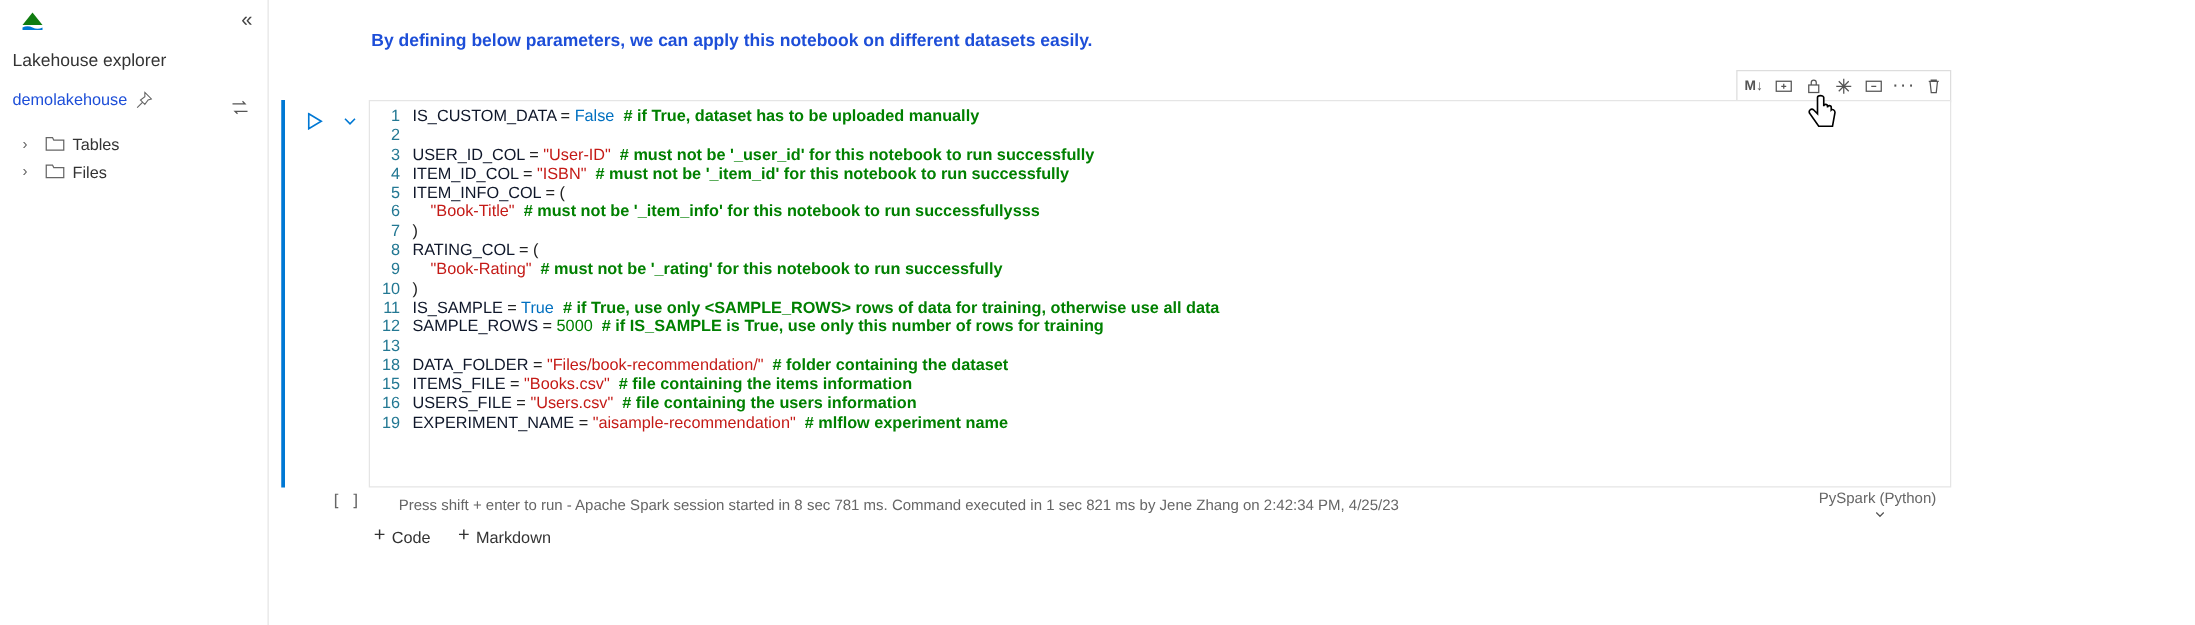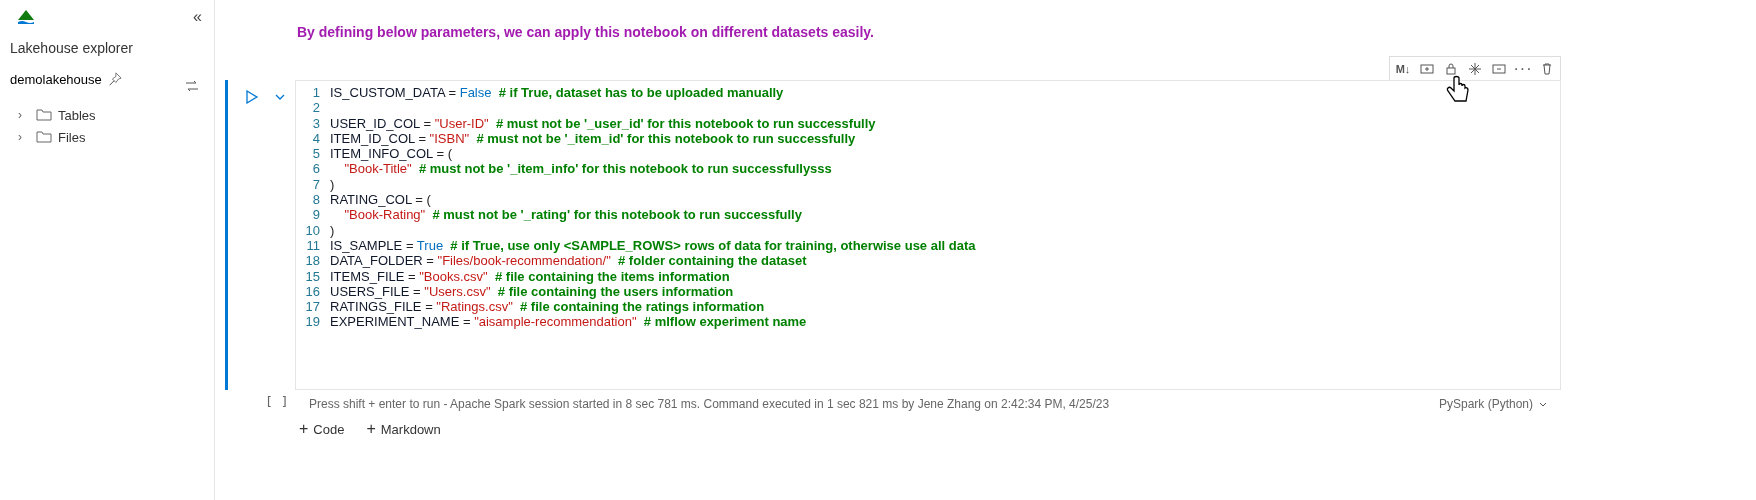--- a/index.html
+++ b/index.html
@@ -2,49 +2,49 @@
 <html><head>
 <meta charset="utf-8">
 <style>
 * { margin:0; padding:0; box-sizing:border-box; font-family:"Segoe UI",Arial,sans-serif; }
 body { background:#fff; width:1756px; height:500px; overflow:hidden; position:relative; }
 
 .sidebar { position:absolute; left:0; top:0; width:215px; height:500px; border-right:1px solid #e5e5e5; }
 .logo { margin:6px 0 0 16px; width:20px; height:20px; }
 .collapse-ic { position:absolute; right:12px; top:8px; color:#444; font-size:16px; cursor:pointer; }
 .explorer-title { margin:14px 0 0 10px; font-size:14px; color:#333; }
-.lake-row { display:flex; margin:16px 0 0 10px; font-size:13px; color:#000000; }
+.lake-row { display:flex; align-items:center; margin:16px 0 0 10px; font-size:13px; color:#1d4ed8; }
 .pin-ic { margin-left:6px; width:14px; height:14px; }
 .swap-ic { position:absolute; right:14px; top:78px; width:16px; height:16px; }
 .tree-item { display:flex; align-items:center; margin:6px 0 0 18px; font-size:13px; color:#333; cursor:pointer; }
 .chev { width:12px; display:inline-block; color:#666; font-size:12px; margin-right:6px; }
 .folder-ic { width:16px; height:16px; margin-right:6px; }
 
 .main { position:absolute; left:215px; top:0; right:0; bottom:0; }
-.desc { margin:24px 0 0 82px; font-weight:700; font-size:14px; color:#a21caf; }
+.desc { margin:24px 0 0 82px; font-weight:700; font-size:14px; color:#1d4ed8; }
 
 .cell-marker { position:absolute; left:10px; top:80px; width:3px; height:310px; background:#0078d4; }
 .run-ic { position:absolute; left:30px; top:90px; color:#0078d4; cursor:pointer; }
 .expand-ic { position:absolute; left:58px; top:90px; color:#0078d4; cursor:pointer; }
 
 .code-area { position:absolute; left:80px; top:80px; right:195px; height:310px; border:1px solid #e5e5e5; background:#fff; padding:4px 0; overflow:hidden; }
 .code-line { display:flex; font-family:Consolas,monospace; font-size:13px; line-height:15.3px; white-space:pre; }
 .ln { width:34px; text-align:right; color:#237893; padding-right:10px; user-select:none; }
 .code-text { flex:1; }
 .tk-var { color:#0f172a; }
 .tk-op { color:#222; }
 .tk-kw { color:#0070c0; }
 .tk-str { color:#c41a16; }
 .tk-cmt { color:#008000;font-weight:bold; }
 .tk-num { color:#008000; }
 
 .status-row { position:absolute; left:80px; top:392px; right:195px; height:24px; display:flex; align-items:center; font-size:12px; color:#666; }
 .brackets { position:absolute; left:50px; top:394px; font-family:Consolas,monospace; font-size:13px; color:#666; }
-.status-text { margin-left:14px; }
-.lang { margin-left:auto; margin-right:12px; display:flex; align-items:center; cursor:pointer; }
+.status-text { margin-left:24px; }
+.lang { margin-left:auto; margin-right:12px; display:flex; align-items:center; cursor:pointer;flex-direction:column; }
 
 .addbtns { position:absolute; left:84px; top:420px; display:flex; gap:22px; font-size:13px; color:#333; }
 .addbtn { display:flex; align-items:center; gap:5px; cursor:pointer; }
 .plus { font-size:16px; font-weight:400; color:#333; }
 
 .toolbar { position:absolute; right:195px; top:56px; height:26px; border:1px solid #ddd; background:#fff; display:flex; align-items:center; padding:0 3px; gap:4px; }
 .tb { width:20px; height:20px; display:flex; align-items:center; justify-content:center; color:#555; cursor:pointer; }
 .lock-box { position:relative; }
 .cursor-hand { position:absolute; right:284px; top:74px; font-size:26px; color:#000; pointer-events:none; }
 
@@ -138,24 +138,25 @@
     <div class="code-line"><span class="ln">2</span><span class="code-text"></span></div>
     <div class="code-line"><span class="ln">3</span><span class="code-text"><span class="tk-var">USER_ID_COL</span><span class="tk-op"> = </span><span class="tk-str">"User-ID"</span><span class="tk-cmt">  # must not be '_user_id' for this notebook to run successfully</span></span></div>
     <div class="code-line"><span class="ln">4</span><span class="code-text"><span class="tk-var">ITEM_ID_COL</span><span class="tk-op"> = </span><span class="tk-str">"ISBN"</span><span class="tk-cmt">  # must not be '_item_id' for this notebook to run successfully</span></span></div>
     <div class="code-line"><span class="ln">5</span><span class="code-text"><span class="tk-var">ITEM_INFO_COL</span><span class="tk-op"> = (</span></span></div>
     <div class="code-line"><span class="ln">6</span><span class="code-text"><span class="tk-str">    "Book-Title"</span><span class="tk-cmt">  # must not be '_item_info' for this notebook to run successfullysss</span></span></div>
     <div class="code-line"><span class="ln">7</span><span class="code-text"><span class="tk-op">)</span></span></div>
     <div class="code-line"><span class="ln">8</span><span class="code-text"><span class="tk-var">RATING_COL</span><span class="tk-op"> = (</span></span></div>
     <div class="code-line"><span class="ln">9</span><span class="code-text"><span class="tk-str">    "Book-Rating"</span><span class="tk-cmt">  # must not be '_rating' for this notebook to run successfully</span></span></div>
     <div class="code-line"><span class="ln">10</span><span class="code-text"><span class="tk-op">)</span></span></div>
     <div class="code-line"><span class="ln">11</span><span class="code-text"><span class="tk-var">IS_SAMPLE</span><span class="tk-op"> = </span><span class="tk-kw">True</span><span class="tk-cmt">  # if True, use only &lt;SAMPLE_ROWS&gt; rows of data for training, otherwise use all data</span></span></div>
+    <div class="code-line"><span class="ln">12</span><span class="code-text"><span class="tk-var">SAMPLE_ROWS</span><span class="tk-op"> = </span><span class="tk-num">5000</span><span class="tk-cmt">  # if IS_SAMPLE is True, use only this number of rows for training</span></span></div>
+    <div class="code-line"><span class="ln">13</span><span class="code-text"></span></div>
     <div class="code-line"><span class="ln">18</span><span class="code-text"><span class="tk-var">DATA_FOLDER</span><span class="tk-op"> = </span><span class="tk-str">"Files/book-recommendation/"</span><span class="tk-cmt">  # folder containing the dataset</span></span></div>
     <div class="code-line"><span class="ln">15</span><span class="code-text"><span class="tk-var">ITEMS_FILE</span><span class="tk-op"> = </span><span class="tk-str">"Books.csv"</span><span class="tk-cmt">  # file containing the items information</span></span></div>
     <div class="code-line"><span class="ln">16</span><span class="code-text"><span class="tk-var">USERS_FILE</span><span class="tk-op"> = </span><span class="tk-str">"Users.csv"</span><span class="tk-cmt">  # file containing the users information</span></span></div>
-    <div class="code-line"><span class="ln">17</span><span class="code-text"><span class="tk-var">RATINGS_FILE</span><span class="tk-op"> = </span><span class="tk-str">"Ratings.csv"</span><span class="tk-cmt">  # file containing the ratings information</span></span></div>
     <div class="code-line"><span class="ln">19</span><span class="code-text"><span class="tk-var">EXPERIMENT_NAME</span><span class="tk-op"> = </span><span class="tk-str">"aisample-recommendation"</span><span class="tk-cmt">  # mlflow experiment name</span></span></div>
   </div>
 
   <span class="brackets">[ ]</span>
   <div class="status-row">
     <span class="status-text">Press shift + enter to run - Apache Spark session started in 8 sec 781 ms. Command executed in 1 sec 821 ms by Jene Zhang on 2:42:34 PM, 4/25/23</span>
     <span class="lang">
       <span>PySpark (Python)</span>
       <svg width="12" height="12" viewBox="0 0 12 12" style="margin-left:4px;">
           <path d="M3 5l3 3 3-3" fill="none" stroke="#555"></path>

